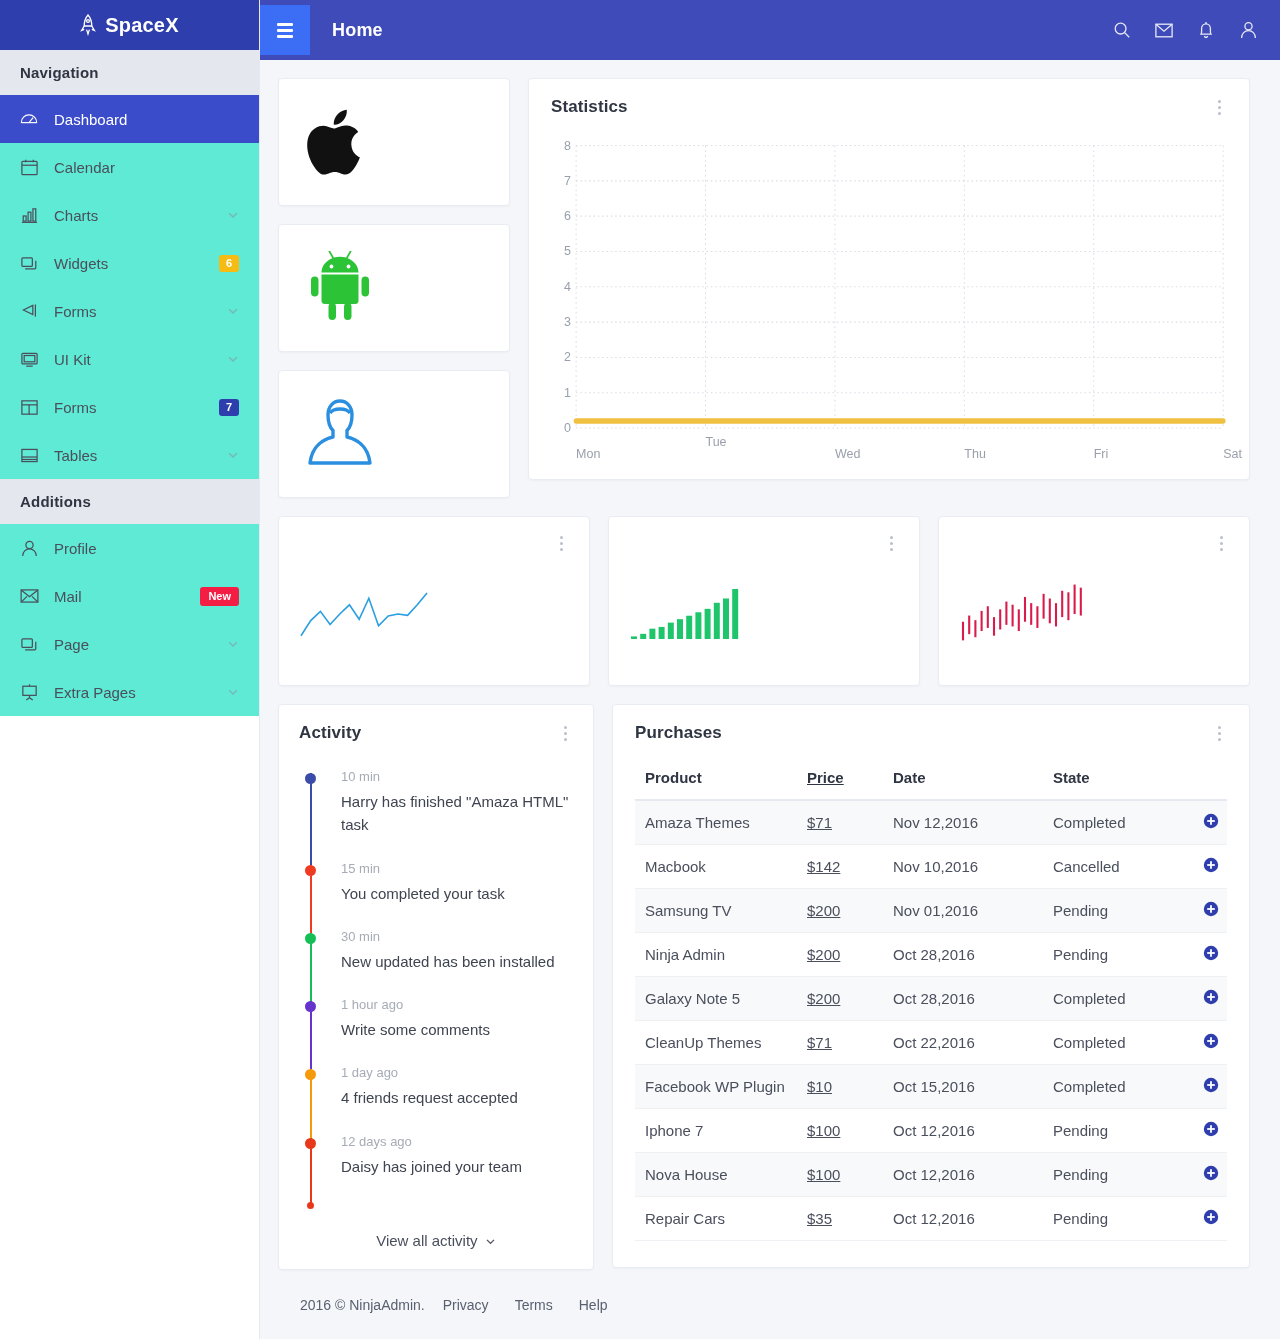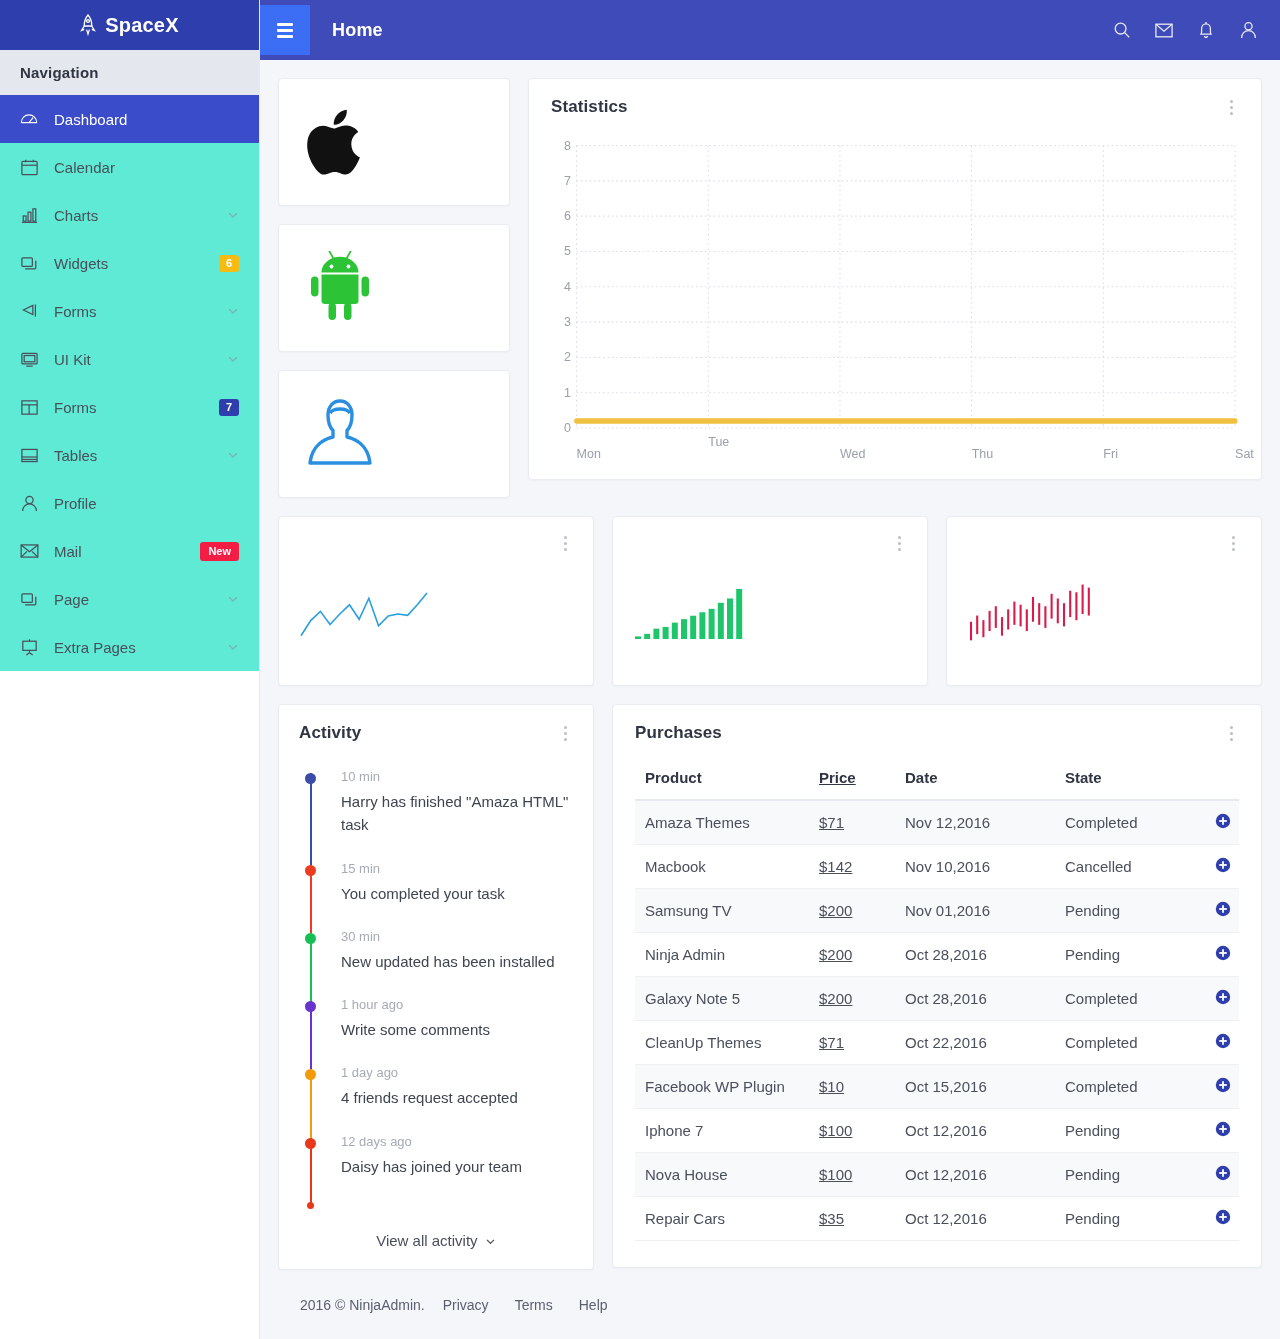--- a/index.html
+++ b/index.html
@@ -83,21 +83,21 @@
     background: #3b6ef5;
     display: flex; align-items: center; justify-content: center;
     cursor: pointer;
   }
   .hamburger .bars { display:flex; flex-direction:column; gap:3px; }
   .hamburger .bars i { display:block; width:16px; height:3px; background:#fff; border-radius:1px; }
   .topbar-title { font-size: 18px; font-weight: 600; margin-left: 22px; letter-spacing:.2px; }
   .topbar-icons { margin-left: auto; display: flex; align-items: center; gap: 22px; padding-right: 22px; }
   .topbar-icons .ti { width: 20px; height: 20px; cursor: pointer; display:flex; align-items:center; justify-content:center; }
 
-  .content { padding: 18px 18px 0 18px; flex: 1; }
+  .content { padding: 18px 30px 0 18px; flex: 1; }
 
   .card {
     background: #fff;
     border: 1px solid #e9ecf2;
     border-radius: 4px;
     box-shadow: 0 1px 2px rgba(30,40,70,.04);
   }
   .card-title {
     font-size: 17px;
     font-weight: 700;
@@ -299,20 +299,21 @@
             </svg>
           </span>
           <span class="label">Tables</span>
           <span style="color:#8b909c;display:flex;">
             <svg class="chev" viewBox="0 0 12 12" fill="none" stroke="currentColor" stroke-width="1.4">
               <path d="M2.2 4.2 L6 8 L9.8 4.2"></path>
             </svg>
           </span>
         </li>
       </ul>
+      <div class="nav-head">Additions</div>
       <ul class="nav-list">
         <li class="nav-item">
           <span class="ico">
             <svg width="19" height="19" viewBox="0 0 20 20" fill="none" stroke="#4a4f5c" stroke-width="1.3">
               <circle cx="10" cy="6.2" r="3.8"></circle>
               <path d="M2.8 18 C2.8 13.4 6.1 10.4 10 10.4 C13.9 10.4 17.2 13.4 17.2 18"></path>
             </svg>
           </span>
           <span class="label">Profile</span>
         </li>

